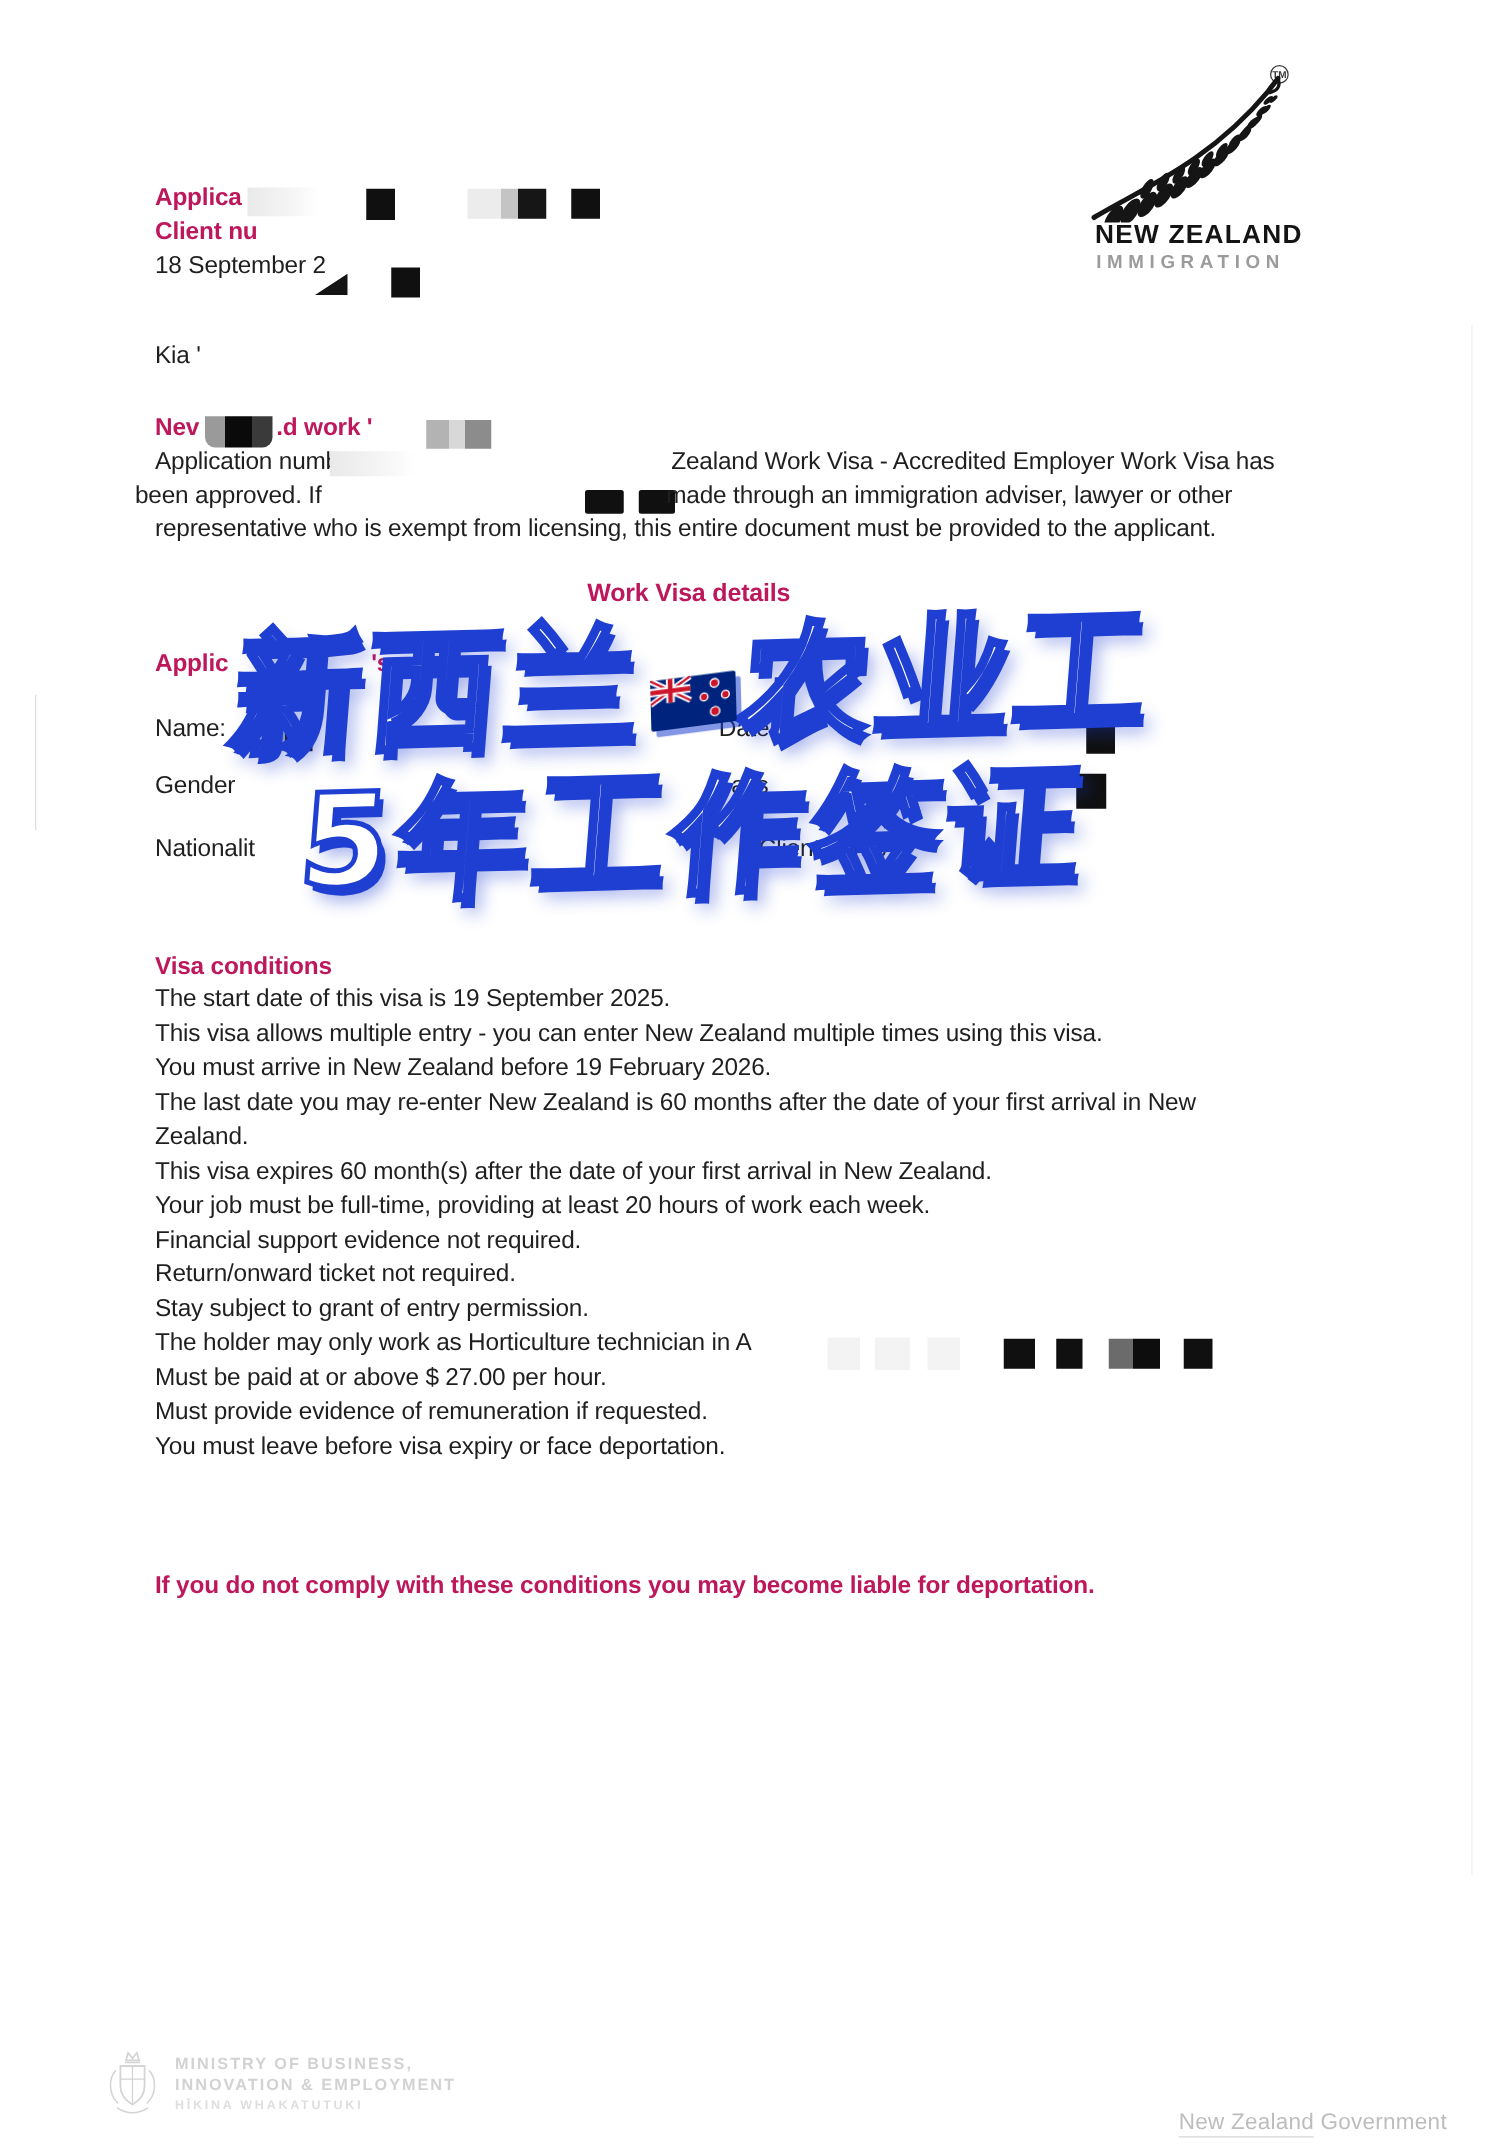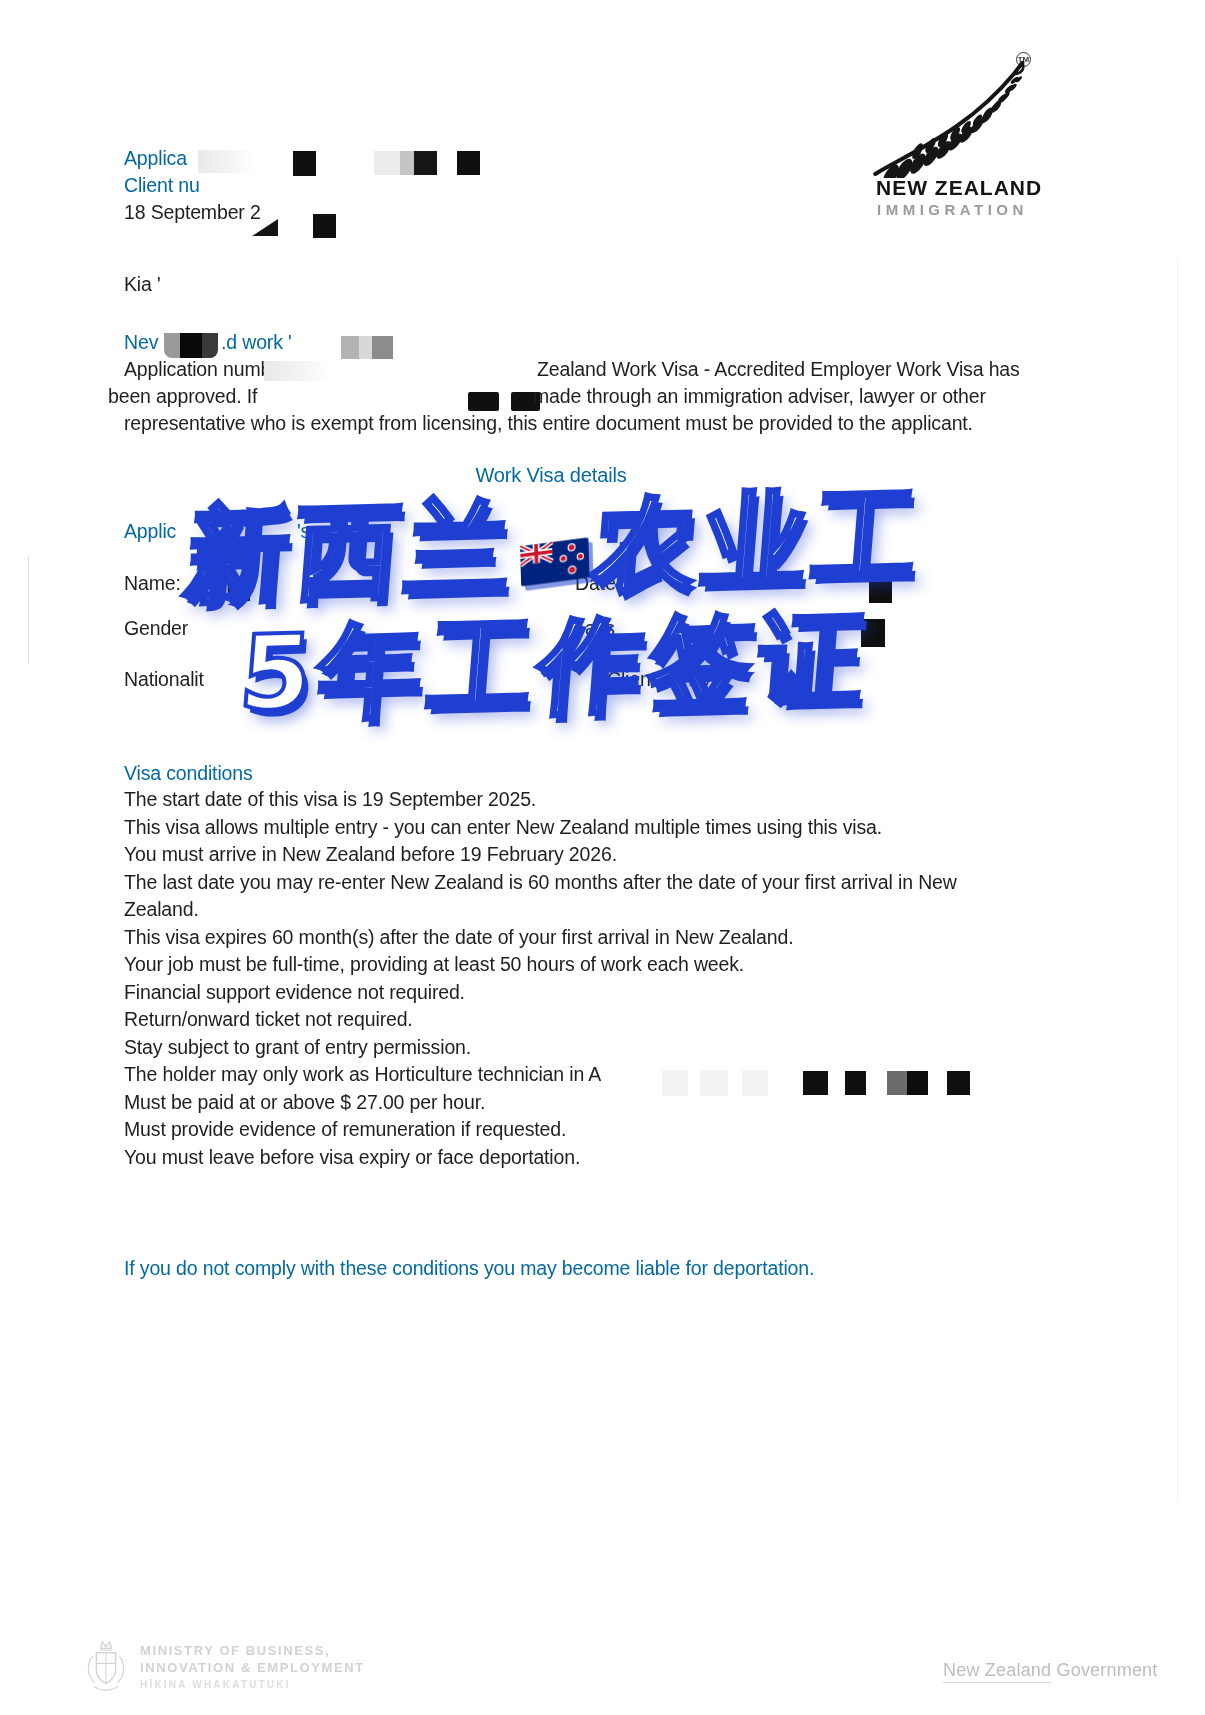--- a/index.html
+++ b/index.html
@@ -2,21 +2,21 @@
 <html><head>
 <meta charset="utf-8">
 <style>
   html,body{margin:0;padding:0;background:#ffffff;}
   .page{
     position:relative;width:1205px;height:1715px;background:#fff;overflow:hidden;
     font-family:"Liberation Sans","DejaVu Sans",sans-serif;color:#1d1d1d;
   }
   .abs{position:absolute;white-space:nowrap;}
   .t{font-size:19.5px;letter-spacing:-0.15px;color:#1f1f1f;}
-  .b{font-weight:normal;color:#0369a1;}
+  .b{font-weight:bold;color:#be185d;}
   .red{position:absolute;}
   .sq{background:#101010;}
   .edge-r{position:absolute;left:1177px;top:260px;width:1px;height:1240px;background:#f0f0f0;}
   .edge-l{position:absolute;left:28px;top:556px;width:1px;height:108px;background:#dcdcdc;}
 
   
   .brand-name{font-size:21px;font-weight:bold;letter-spacing:1px;color:#141414;}
   .brand-sub{font-size:15px;font-weight:bold;letter-spacing:4.5px;color:#9b9b9b;}
   .tm{font-size:8px;font-weight:bold;color:#3a3a3a;border:1px solid #3a3a3a;border-radius:50%;
       width:13px;height:13px;display:flex;align-items:center;justify-content:center;}
@@ -34,21 +34,21 @@
     filter:drop-shadow(4px 5px 0 rgba(30,63,209,0.55));margin:0 4px;}
 
   
   .conditions{position:absolute;left:124px;top:786px;width:900px;font-size:19.5px;
     line-height:27.5px;letter-spacing:-0.15px;color:#1f1f1f;}
   .cond-line{white-space:nowrap;}
 
   
   .mbie-l1{font-size:13px;font-weight:bold;letter-spacing:1.6px;color:#d2d2d2;}
   .mbie-l3{font-size:10px;font-weight:bold;letter-spacing:2.2px;color:#dedede;}
-  .govt{font-size:18px;color:#bdbdbd;letter-spacing:0.2px;}
+  .govt{font-size:18px;color:#bdbdbd;letter-spacing:0.2px;margin-top:27px;}
   .govt .u{border-bottom:1px solid #d6d6d6;padding-bottom:2px;}
 
   .tri{width:0;height:0;border-bottom:17px solid #141414;border-left:26px solid transparent;}
   .grad1{background:linear-gradient(90deg,#ececec 0%,#ececec 42%,#c4c4c4 42%,#c4c4c4 64%,#161616 64%,#161616 100%);}
   .grad2{background:linear-gradient(90deg,#f0f0f0 0%,#f0f0f0 40%,#bdbdbd 40%,#bdbdbd 62%,#151515 62%,#151515 100%);}
   .grad3{background:linear-gradient(90deg,#9a9a9a 0%,#9a9a9a 30%,#0a0a0a 30%,#0a0a0a 70%,#3a3a3a 70%,#3a3a3a 100%);border-radius:0 0 8px 8px;}
   .grad4{background:linear-gradient(90deg,#b3b3b3 0%,#b3b3b3 35%,#d8d8d8 35%,#d8d8d8 60%,#8c8c8c 60%,#8c8c8c 100%);}
   .grad5{background:linear-gradient(90deg,#6b6b6b 0%,#6b6b6b 48%,#0d0d0d 48%,#0d0d0d 100%);}
   .smudge{background:linear-gradient(90deg,#e9e9e9 0%,#f5f5f5 60%,rgba(255,255,255,0) 100%);}
   .faint{background:#f3f3f3;}
@@ -167,21 +167,21 @@
 
   <div class="abs t b" style="left:124px;top:762px;z-index:7;">Visa conditions</div>
 
   <div class="conditions">
     <div class="cond-line">The start date of this visa is 19 September 2025.</div>
     <div class="cond-line">This visa allows multiple entry - you can enter New Zealand multiple times using this visa.</div>
     <div class="cond-line">You must arrive in New Zealand before 19 February 2026.</div>
     <div class="cond-line">The last date you may re-enter New Zealand is 60 months after the date of your first arrival in New</div>
     <div class="cond-line">Zealand.</div>
     <div class="cond-line">This visa expires 60 month(s) after the date of your first arrival in New Zealand.</div>
-    <div class="cond-line">Your job must be full-time, providing at least 50 hours of work each week.</div>
+    <div class="cond-line">Your job must be full-time, providing at least 20 hours of work each week.</div>
     <div class="cond-line">Financial support evidence not required.</div>
     <div class="cond-line">Return/onward ticket not required.</div>
     <div class="cond-line">Stay subject to grant of entry permission.</div>
     <div class="cond-line">The holder may only work as Horticulture technician in A</div>
     <div class="cond-line">Must be paid at or above $ 27.00 per hour.</div>
     <div class="cond-line">Must provide evidence of remuneration if requested.</div>
     <div class="cond-line">You must leave before visa expiry or face deportation.</div>
   </div>
 
   <div class="red faint" style="left:662px;top:1070px;width:26px;height:26px;"></div>

